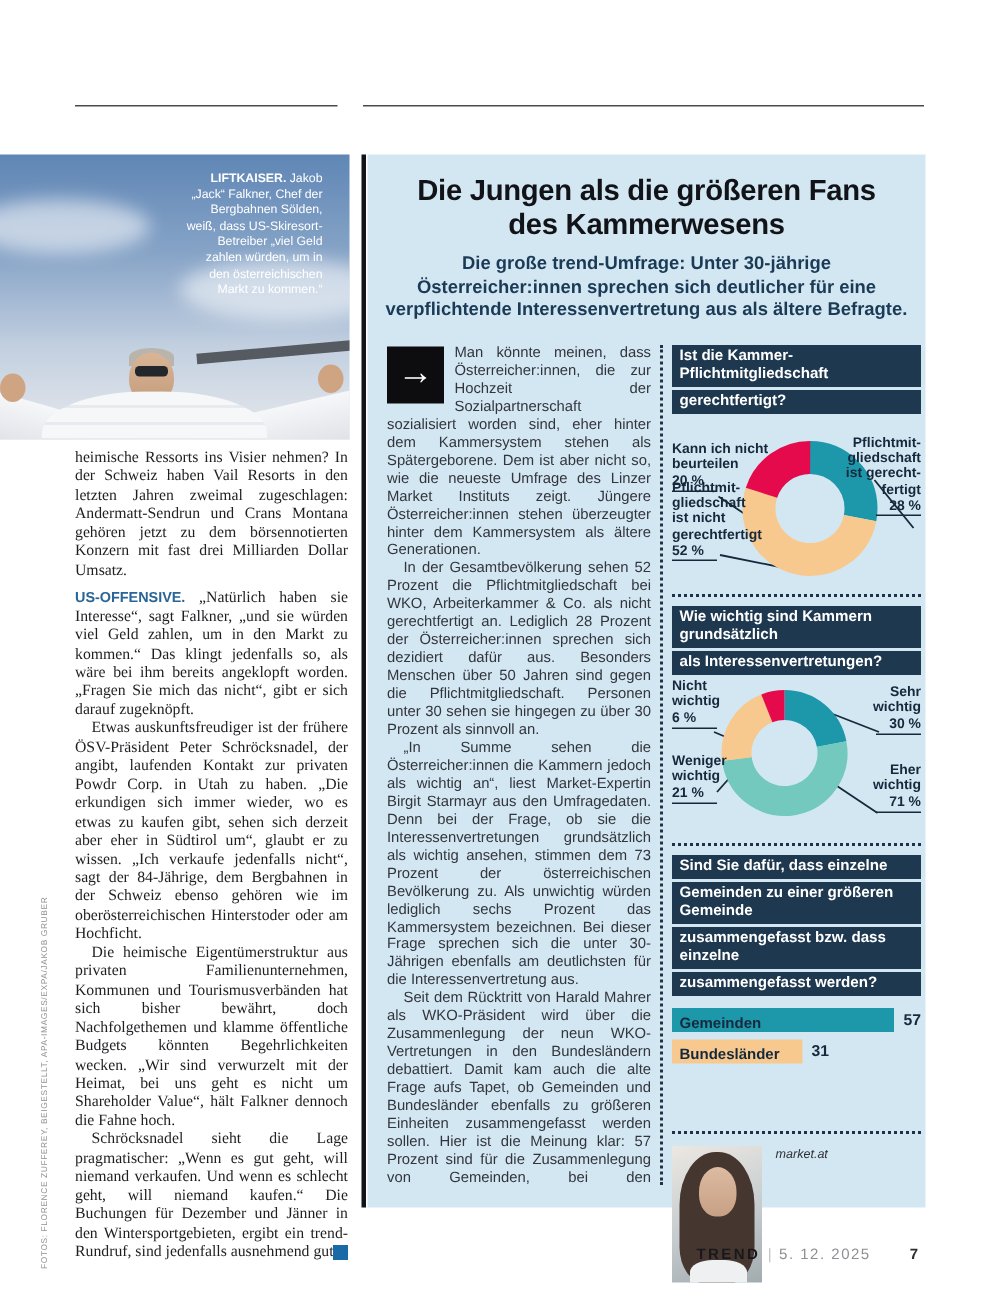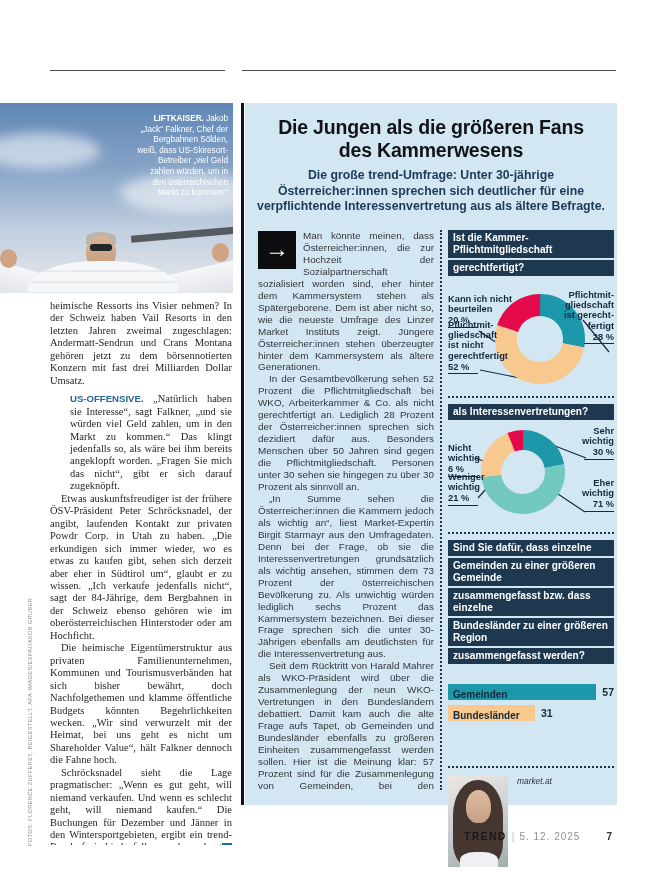--- a/index.html
+++ b/index.html
@@ -22,33 +22,33 @@
   .hair-cap { position:absolute; left:86px; top:129px; width:30px; height:12px; background:#b9b4ac; border-radius:50% 50% 0 0; }
   .shades { position:absolute; left:90px; top:141px; width:22px; height:7px; background:#23262b; border-radius:3px; }
   .arm { position:absolute; width:125px; height:32px; background:linear-gradient(#f6f7f9,#dfe2e7); border-radius:16px; }
   .arm-l { left:-18px; top:172px; transform:rotate(16deg); }
   .arm-r { left:126px; top:168px; transform:rotate(-13deg); }
   .hand { position:absolute; width:17px; height:19px; background:#cfa482; border-radius:50%; }
   .hand-l { left:0px; top:146px; }
   .hand-r { left:212px; top:140px; }
   .jacket { position:absolute; left:28px; top:158px; width:150px; height:60px; background:
     repeating-linear-gradient(180deg,#f6f7f9 0 9px,#e7eaee 9px 11px); border-radius:46% 46% 0 0; }
-  .photo-caption { position:absolute; right:5px; top:11px; width:92px; text-align:right;
+  .photo-caption { position:absolute; right:18px; top:11px; width:92px; text-align:right;
     color:#fff; font-size:8.2px; line-height:10.6px; font-weight:500; }
   .cap-lead { font-weight:bold; }
 
   
   .credit { position:absolute; left:27px; top:556px; height:290px; writing-mode:vertical-rl;
     transform:rotate(180deg); font-size:5.6px; letter-spacing:.4px; color:#8f8f93; }
 
   
   .left-col { position:absolute; left:50px; top:300px; width:182px; height:545px;
     font-family:"Liberation Serif", serif; font-size:10.5px; line-height:12.45px; color:#1f1f23;
     text-align:justify; overflow:hidden; }
-  .left-col p.gap { margin-top:6px;margin-left:20px; }
+  .left-col p.gap { margin-top:6px; }
   .left-col p.ind { text-indent:11px; }
   .lead-word { font-family:"Liberation Sans", sans-serif; font-weight:bold; color:#2a6596; font-size:9.6px; }
   .lastp { position:relative; }
   .tmark { position:absolute; right:0; bottom:1px; width:10px; height:10px; background:#1a6aa6;
     color:#fff; font-family:"Liberation Sans", sans-serif; font-size:8px; line-height:10px;
     font-weight:bold; text-align:center; }
 
   
   .bluebar { position:absolute; left:241px; top:103px; width:3px; height:702px; background:#101418; }
   .bluebox { position:absolute; left:245px; top:103px; width:372px; height:702px; background:#d3e7f3; }
@@ -75,30 +75,30 @@
   .chart svg { position:absolute; left:0; top:0; }
   .donut1 { height:108px; margin-top:6px; }
   .donut2 { height:102px; margin-top:2px; }
   .lbl { position:absolute; font-size:9.3px; line-height:10.2px; font-weight:bold; color:#16293c; width:66px; }
   .lbl .txt { white-space:pre-line; display:block; }
   .lbl .val { display:inline-block; min-width:30px; border-bottom:1.6px solid #16293c; padding-bottom:1px; margin-top:1px; }
   .lbl.r { text-align:right; }
   .l-a { left:0; top:12px; }
   .l-b { right:0; top:8px; }
   .l-c { left:0; top:38px; }
-  .l-d { left:0; top:21px; }
+  .l-d { left:0; top:0; }
   .l-e { right:0; top:4px; }
   .l-f { left:0; top:50px; }
   .l-g { right:0; top:56px; }
 
   .hdots { border-top:2px dotted #1e3248; margin:6px 0; }
   .hdots.pre2 { margin-top:8px; }
   .hdots.pre-source { margin-top:45px; }
 
-  .bars { margin-top:20px; }
+  .bars { margin-top:8px; }
   .bar-row { display:flex; align-items:center; margin-bottom:5px; }
   .bar { height:16px; }
   .bar-label { font-size:10px; font-weight:bold; color:#16293c; line-height:16px; padding-left:5px; }
   .bar-val { font-size:10.5px; font-weight:bold; color:#16293c; margin-left:6px; }
 
   .source { margin-top:8px; display:flex; }
   .portrait { position:relative; width:60px; height:91px; overflow:hidden;
     background:linear-gradient(160deg,#ece8e2 0%,#c5cbce 55%,#a2abaf 100%); }
   .hair { position:absolute; left:5px; top:4px; width:50px; height:88px; background:#453630;
     border-radius:48% 48% 36% 36% / 40% 40% 28% 28%; }
@@ -191,20 +191,21 @@
 fertigt</span><span class="val">28 %</span></div>
           <div class="lbl l-c"><span class="txt">Pflichtmit-
 gliedschaft
 ist nicht
 gerechtfertigt</span><span class="val">52 %</span></div>
         </div>
 
         <div class="hdots"></div>
 
         <div class="qhead">
+          <div class="qline">Wie wichtig sind Kammern grundsätzlich</div>
           <div class="qline">als Interessenvertretungen?</div>
         </div>
 
         <div class="chart donut2">
           <svg width="166" height="102" viewBox="0 0 166 102">
             <line x1="28" y1="36" x2="47" y2="44" stroke="#16293c" stroke-width="1.2"></line>
             <line x1="102" y1="22" x2="138" y2="36" stroke="#16293c" stroke-width="1.2"></line>
             <line x1="30" y1="76" x2="46" y2="58" stroke="#16293c" stroke-width="1.2"></line>
             <line x1="101" y1="66" x2="137" y2="90" stroke="#16293c" stroke-width="1.2"></line>
           <circle cx="75" cy="50" r="32" fill="none" stroke="#1d97aa" stroke-width="20" stroke-dasharray="44.233624562544286 156.82830526720247" transform="rotate(-90 75 50)"></circle>
@@ -221,21 +222,20 @@
           <div class="lbl l-g r"><span class="txt">Eher
 wichtig</span><span class="val">71 %</span></div>
         </div>
 
         <div class="hdots pre2"></div>
 
         <div class="qhead">
           <div class="qline">Sind Sie dafür, dass einzelne</div>
           <div class="qline">Gemeinden zu einer größeren Gemeinde</div>
           <div class="qline">zusammengefasst bzw. dass einzelne</div>
-          <div class="qline">Bundesländer zu einer größeren Region</div>
           <div class="qline">zusammengefasst werden?</div>
         </div>
 
         <div class="bars">
           <div class="bar-row">
             <div class="bar" style="width: 160px; background: rgb(29, 151, 170);"><span class="bar-label">Gemeinden</span></div>
             <span class="bar-val">57</span>
           </div>
           <div class="bar-row">
             <div class="bar" style="width: 87px; background: rgb(247, 201, 142);"><span class="bar-label">Bundesländer</span></div>

